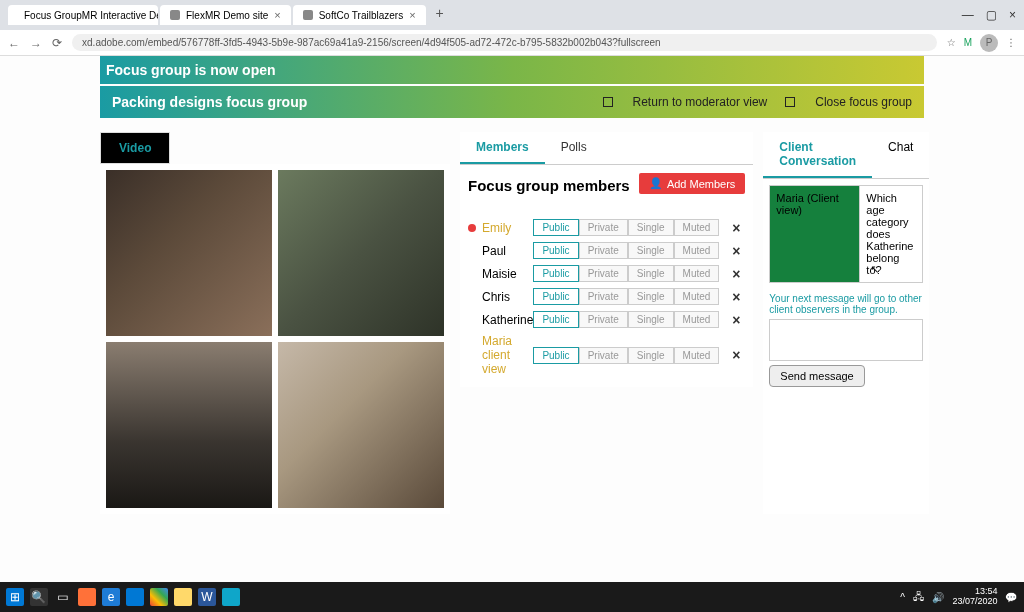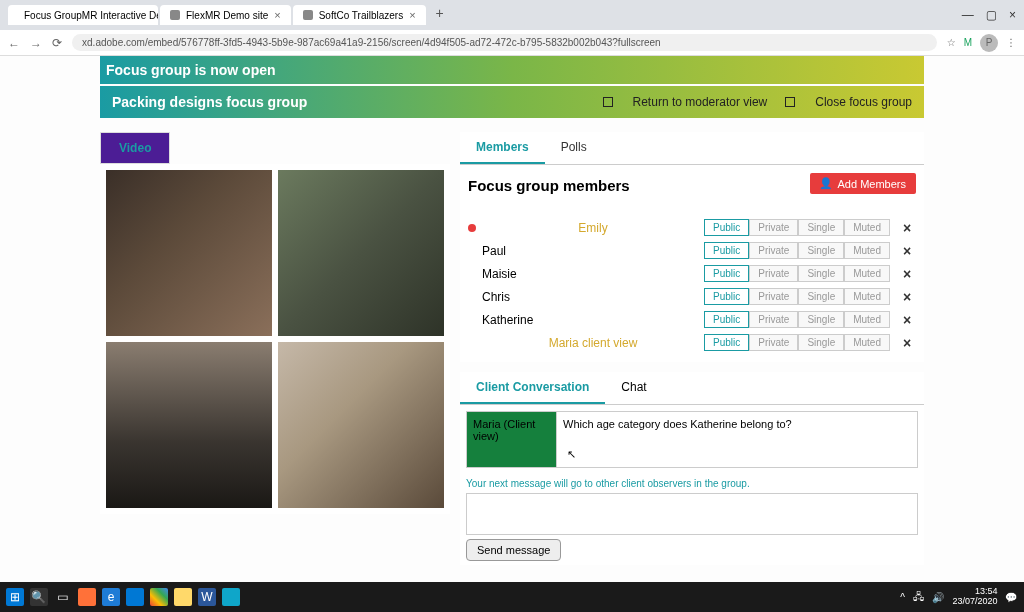--- a/index.html
+++ b/index.html
@@ -28,45 +28,45 @@
 
 .banner1 { background: linear-gradient(90deg, #1a9ba3 0%, #7ab648 50%, #c9c932 100%); color: #fff; text-align: left; padding: 6px; font-size: 14px; font-weight: bold; }
 .banner2 { background: linear-gradient(90deg, #1a9ba3 0%, #7ab648 50%, #c9c932 100%); color: #fff; padding: 8px 12px; display: flex; align-items: center; font-size: 14px; font-weight: bold; margin-top: 2px; }
 .banner2 .right { margin-left: auto; display: flex; gap: 18px; font-weight: normal; font-size: 12px; color: #222; }
 .banner2 .right span { cursor: pointer; display: flex; align-items: center; gap: 20px; }
 .sq { width: 10px; height: 10px; border: 1px solid #222; display: inline-block; }
 
 .main { display: flex; gap: 10px; margin-top: 14px; }
 
 .left-col { flex: 0 0 350px; }
-.video-tab { background: #4c1d95; display: inline-block; padding: 8px 18px; font-size: 12px; color: #1a9ba3; font-weight: bold; border: 1px solid #ddd; }
+.video-tab { background: #000000; display: inline-block; padding: 8px 18px; font-size: 12px; color: #1a9ba3; font-weight: bold; border: 1px solid #ddd; }
 .video-grid { background: #fff; padding: 6px; display: grid; grid-template-columns: 1fr 1fr; gap: 6px; }
 .video-cell { aspect-ratio: 1; background-size: cover; background-position: center; }
 .p1 { background: linear-gradient(135deg, #3a2f28 0%, #5c4a3a 40%, #8a6f5a 100%); }
 .p2 { background: linear-gradient(135deg, #6b7a5e 0%, #4a5242 50%, #2e3328 100%); }
 .p3 { background: linear-gradient(180deg, #8a7d70 0%, #3a3530 60%, #1a1815 100%); }
 .p4 { background: linear-gradient(135deg, #c5b8a8 0%, #a89880 40%, #5a4a3a 100%); }
 
-.right-col { flex: 1; display: flex; flex-direction: column; gap: 10px; }
+.right-col { flex: 1; display: flex; flex-direction: row; gap: 10px; }
 
 .mem-tabs { display: flex; background: #fff; border-bottom: 1px solid #ccc; }
 .mem-tab { padding: 8px 16px; font-size: 12px; cursor: pointer; color: #333; }
 .mem-tab.active { color: #1a9ba3; font-weight: bold; border-bottom: 2px solid #1a9ba3; }
 
 .members { background: #fff; padding: 8px; }
 .mem-header { display: flex; align-items: flex-end; margin-bottom: 22px; }
 .mem-header h3 { font-size: 15px; font-weight: bold; }
 .add-btn { margin-left: auto; background: #e73c3c; color: #fff; font-size: 11px; padding: 4px 10px; border: none; border-radius: 2px; cursor: pointer; display: flex; align-items: center; gap: 4px; }
 
 .mem-row { display: flex; align-items: center; padding: 3px 0; font-size: 12px; }
 .dot { width: 8px; height: 8px; border-radius: 50%; margin-right: 6px; }
 .dot.red { background: #e73c3c; }
 .dot.none { background: transparent; }
 .mem-name { flex: 1; }
-.mem-name.emily { color: #d4a92e; text-align: center; }
+.mem-name.emily { color: #d4a92e; }
 .pill { font-size: 10px; padding: 2px 8px; border: 1px solid #ccc; color: #999; background: #f8f8f8; }
 .pill.public { border: 1px solid #1a9ba3; color: #1a9ba3; background: #fff; }
 .pill-group { display: flex; }
 .xbtn { margin-left: 8px; font-size: 14px; font-weight: bold; color: #333; cursor: pointer; width: 18px; text-align: center; }
 
 .chat-section { background: #fff; }
 .chat-tabs { display: flex; border-bottom: 1px solid #ccc; }
 .chat-tab { padding: 8px 16px; font-size: 12px; cursor: pointer; }
 .chat-tab.active { color: #1a9ba3; font-weight: bold; border-bottom: 2px solid #1a9ba3; }
 

